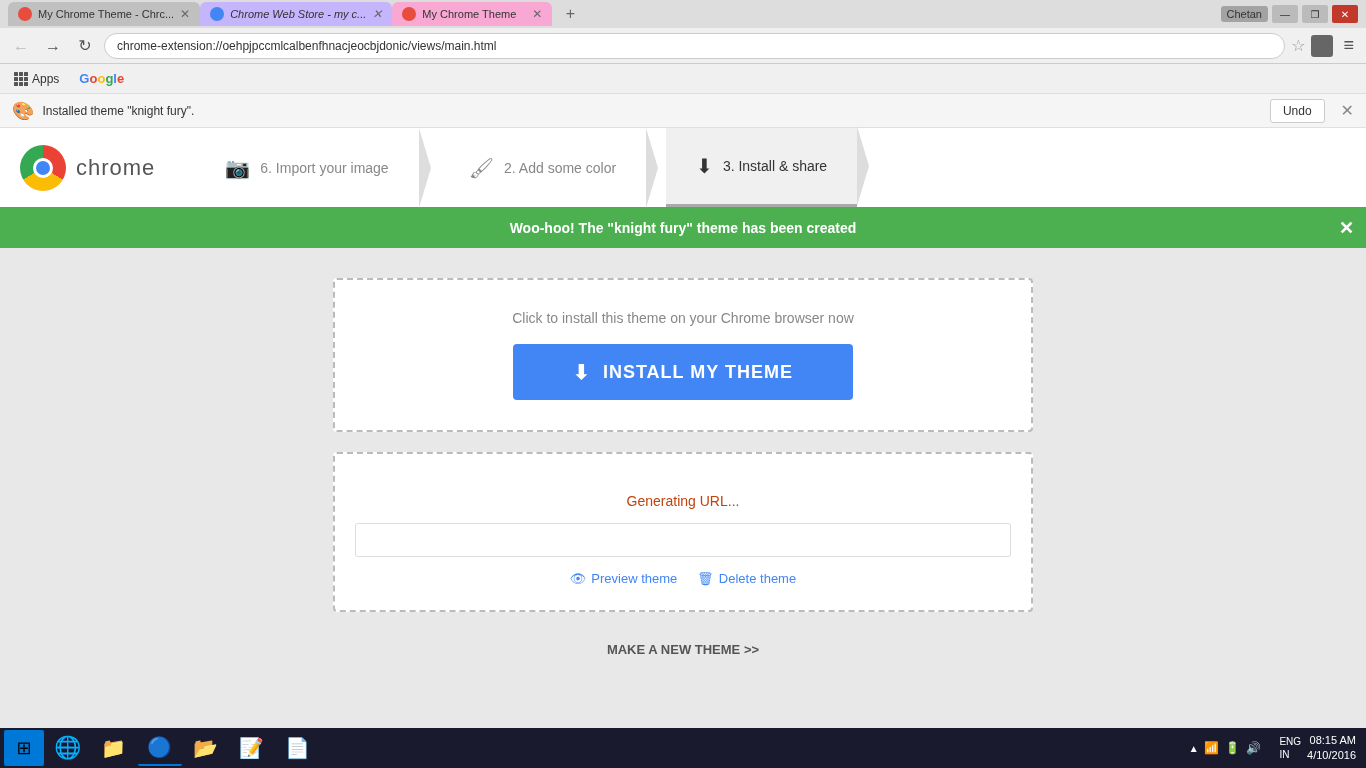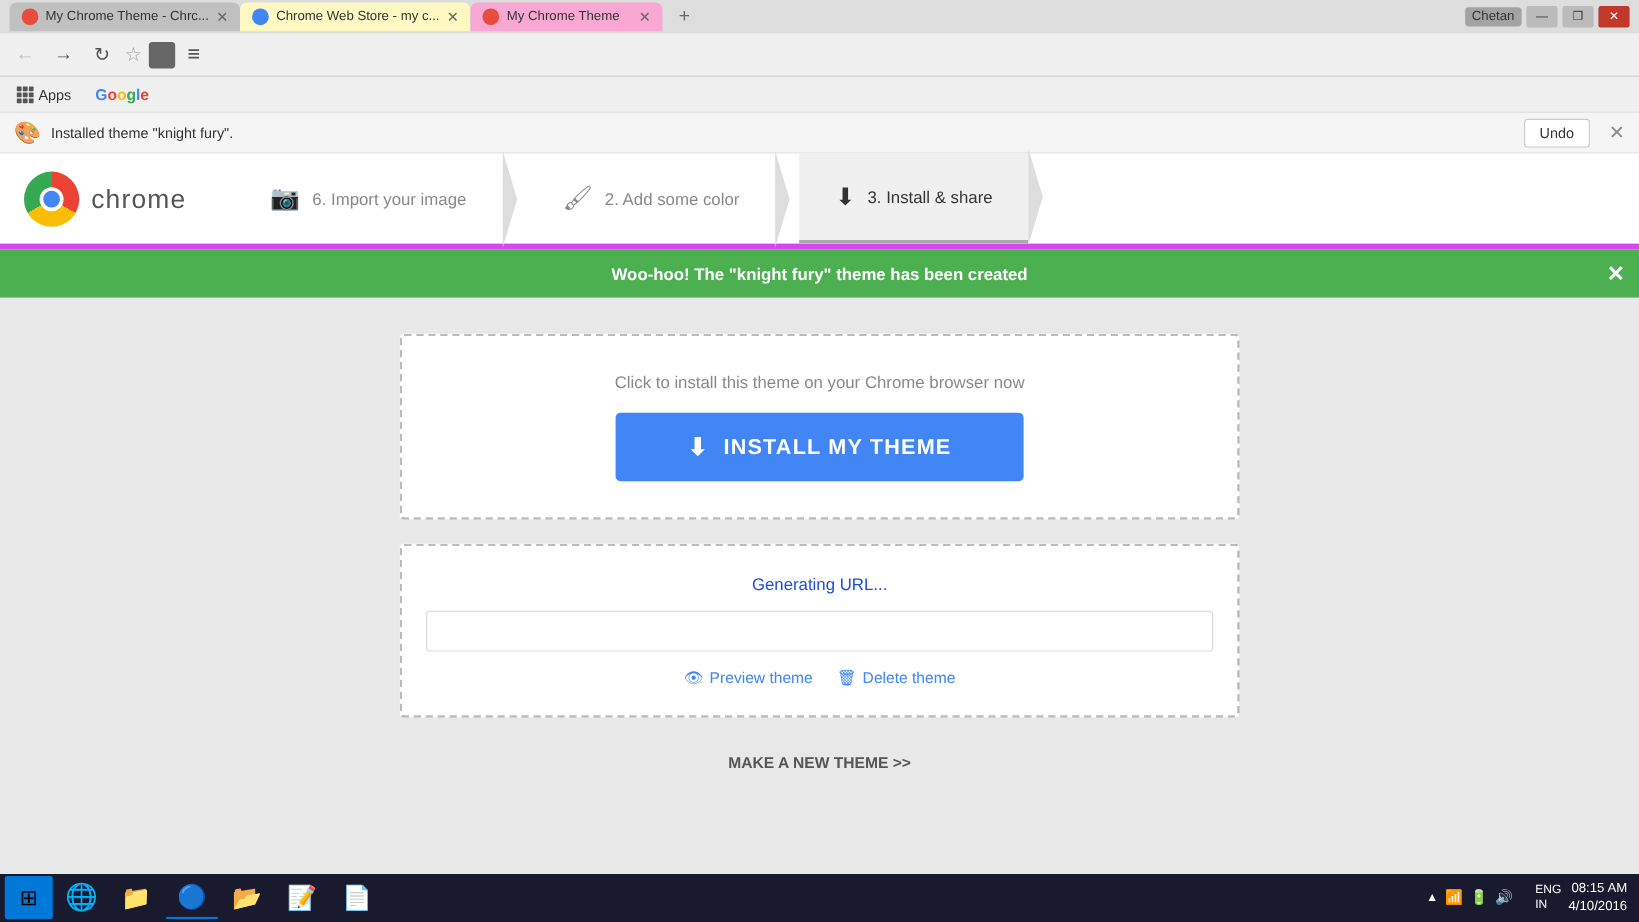--- a/index.html
+++ b/index.html
@@ -235,21 +235,21 @@
       overflow: hidden;
     }
 
     
     .app-header {
       background: white;
       height: 80px;
       display: flex;
       align-items: center;
       padding: 0 20px;
-      border-bottom: 5px solid #d946ef;
+      border-bottom: 1px solid #d946ef;
     }
     .chrome-logo {
       display: flex;
       align-items: center;
       gap: 10px;
       margin-right: 40px;
     }
     .chrome-circle {
       width: 46px;
       height: 46px;
@@ -386,22 +386,23 @@
       border: 2px dashed #bbb;
       border-radius: 4px;
       width: 700px;
       padding: 24px 20px;
       display: flex;
       flex-direction: column;
       align-items: center;
       gap: 14px;
     }
     .url-hint {
-      color: #1d4ed8;
+      color: #c2410c;
       font-size: 14px;
+      margin-top: 15px;
     }
     .url-input {
       width: 100%;
       height: 34px;
       border: 1px solid #ddd;
       border-radius: 3px;
       padding: 0 10px;
       font-size: 13px;
       color: #333;
       outline: none;
@@ -493,21 +494,21 @@
 </head>
 <body>
 
 <div class="title-bar">
   <div class="tabs-area">
     <div class="tab">
       <div class="tab-favicon theme" style="background: #e74c3c; width:14px; height:14px; border-radius:50%;"></div>
       <span class="tab-title">My Chrome Theme - Chrc...</span>
       <span class="tab-close">✕</span>
     </div>
-    <div class="tab" style="background:#fef9c3;">
+    <div class="tab" style="background:#c4b5fd;font-style:italic;">
       <div class="tab-favicon" style="background:#4285f4; width:14px; height:14px; border-radius:50%;"></div>
       <span class="tab-title">Chrome Web Store - my c...</span>
       <span class="tab-close">✕</span>
     </div>
     <div class="tab active">
       <div class="tab-favicon" style="background:#e74c3c; width:14px; height:14px; border-radius:50%;"></div>
       <span class="tab-title">My Chrome Theme</span>
       <span class="tab-close">✕</span>
     </div>
     <button class="tab-new">+</button>
@@ -517,20 +518,21 @@
     <button class="win-btn">—</button>
     <button class="win-btn">❐</button>
     <button class="win-btn close-btn">✕</button>
   </div>
 </div>
 
 <div class="address-bar">
   <button class="nav-btn disabled">←</button>
   <button class="nav-btn">→</button>
   <button class="nav-btn">↻</button>
+  <input class="address-input" type="text" value="chrome-extension://oehpjpccmlcalbenfhnacjeocbjdonic/views/main.html" style="">
   <span class="star-icon">☆</span>
   <div class="extension-icon"></div>
   <span class="menu-btn">≡</span>
 </div>
 
 <div class="bookmarks-bar">
   <div class="bookmark-apps">
     <div class="apps-grid-icon">
       <div class="apps-grid-dot"></div>
       <div class="apps-grid-dot"></div>

